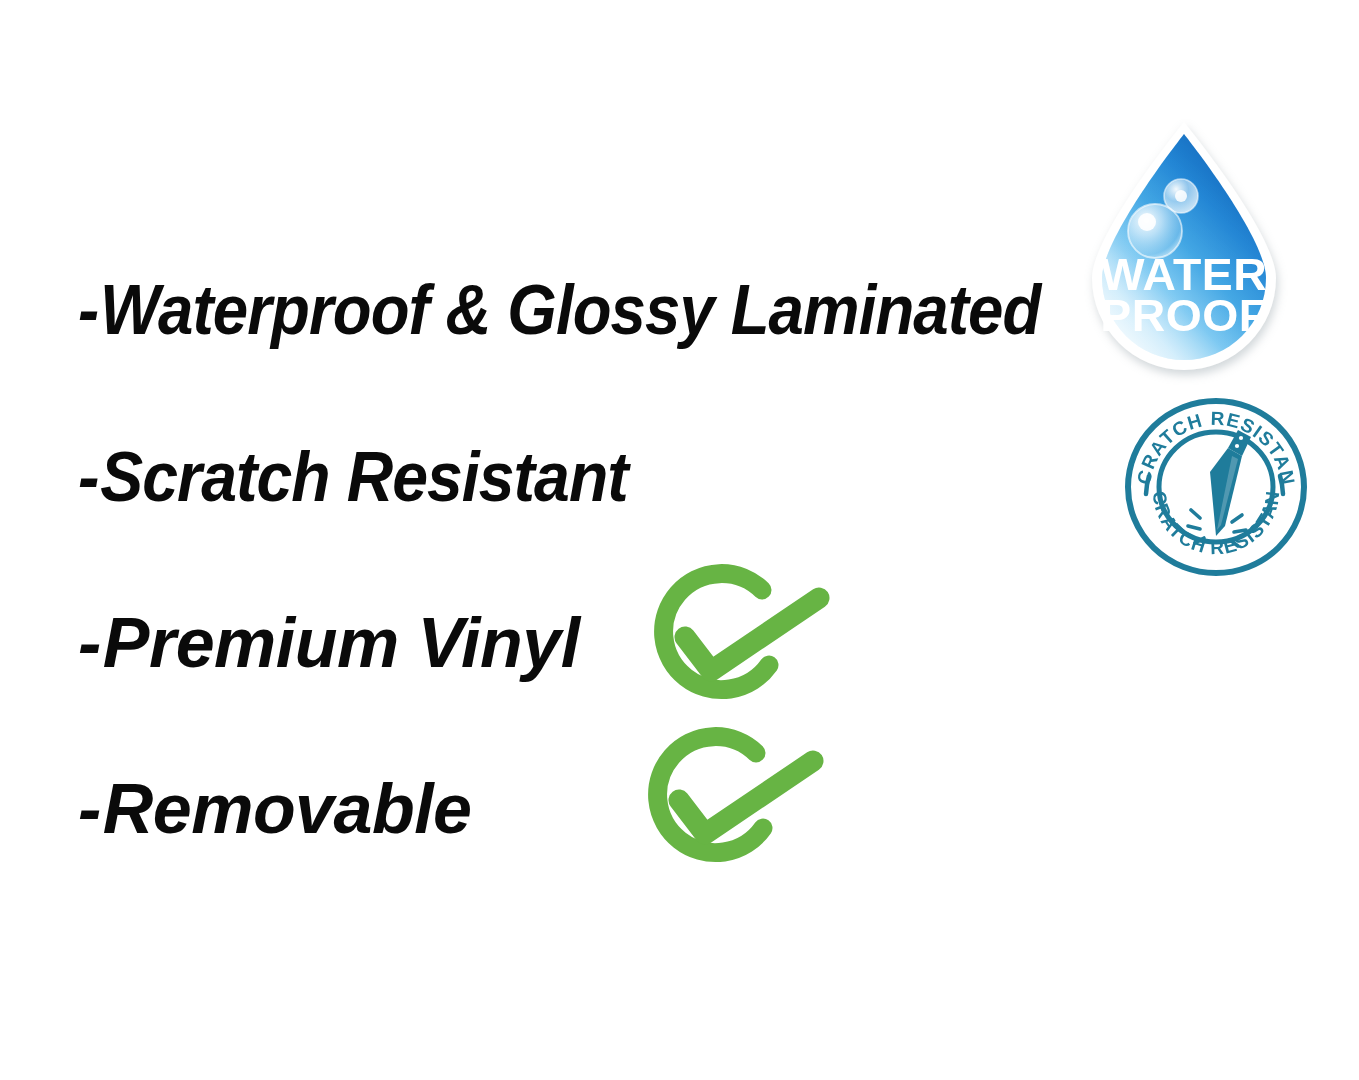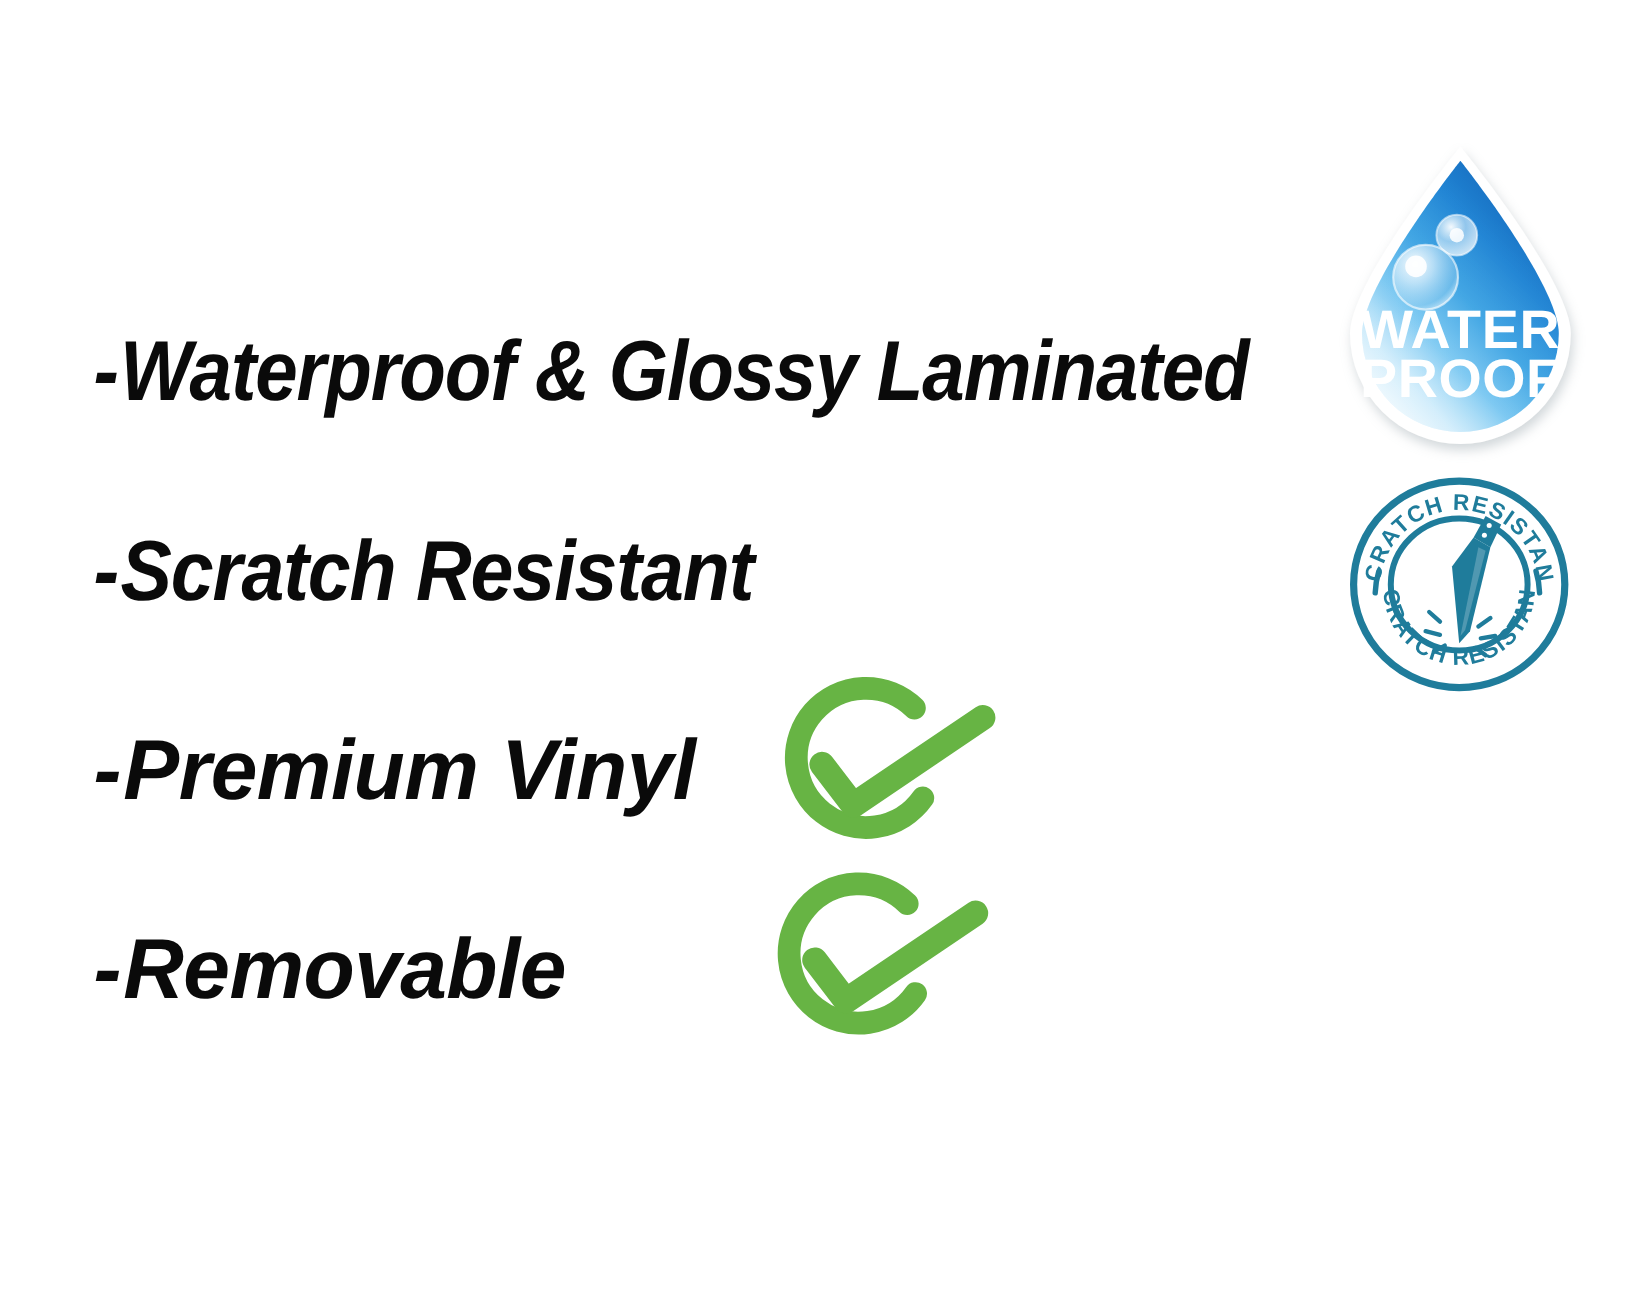--- a/index.html
+++ b/index.html
@@ -71,21 +71,21 @@
     top: 761px;
     font-size: 71px;
     letter-spacing: -0.5px;
     transform: scaleX(0.985);
     transform-origin: left top;
   }
 
   
   .badge-waterproof {
     position: absolute;
-    left: 1109px;
+    left: 1076px;
     top: 106px;
     width: 216px;
     height: 256px;
   }
   .badge-scratch {
     position: absolute;
     left: 1120px;
     top: 378px;
     width: 192px;
     height: 188px;

